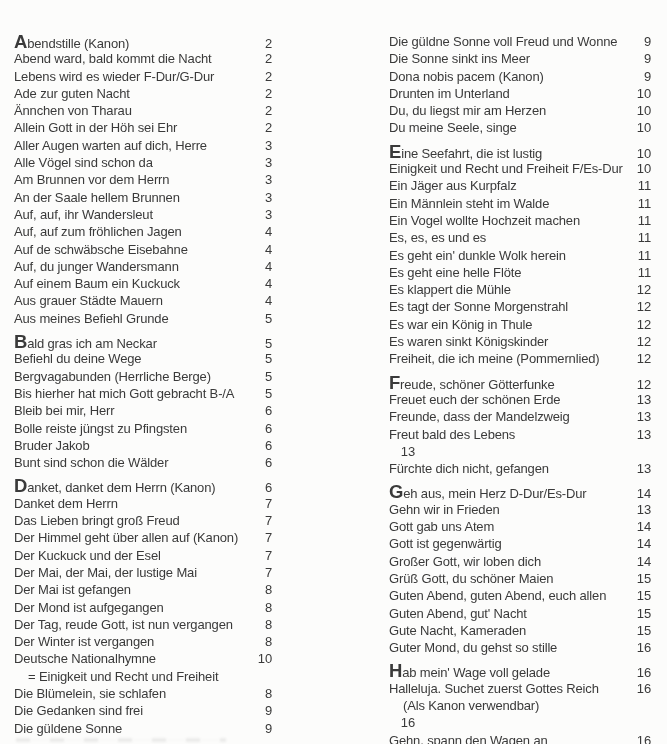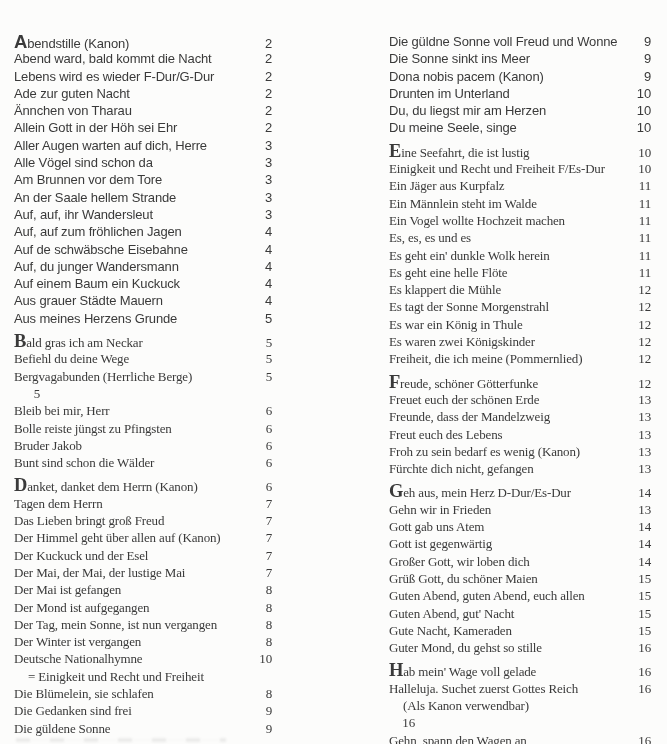--- a/index.html
+++ b/index.html
@@ -13,21 +13,21 @@
     box-sizing:border-box;
   }
   .columns {
     display:flex;
     padding-top:0;
     margin-top:33px;
   }
   .column { display:flex; flex-direction:column; }
   .column-left  { margin-left:14px;  width:258px; }
   .column-right { margin-left:117px; width:262px; }
-  .section + .section { margin-top:6px;font-family:Liberation Serif, serif; }
+  .section + .section { margin-top:6px; }
   .row {
     display:flex;
     justify-content:space-between;
     align-items:baseline;
     height:17.3px;
     line-height:17.3px;
     font-size:13px;
     letter-spacing:-0.15px;
     white-space:nowrap;
   }
@@ -82,25 +82,25 @@
           </div>
           <div class="row">
             <span class="title">Aller Augen warten auf dich, Herre</span>
             <span class="pagenum">3</span>
           </div>
           <div class="row">
             <span class="title">Alle Vögel sind schon da</span>
             <span class="pagenum">3</span>
           </div>
           <div class="row">
-            <span class="title">Am Brunnen vor dem Tore</span>
+            <span class="title">Am Brunnen vor dem Herrn</span>
             <span class="pagenum">3</span>
           </div>
           <div class="row">
-            <span class="title">An der Saale hellem Strande</span>
+            <span class="title">An der Saale hellem Brunnen</span>
             <span class="pagenum">3</span>
           </div>
           <div class="row">
             <span class="title">Auf, auf, ihr Wandersleut</span>
             <span class="pagenum">3</span>
           </div>
           <div class="row">
             <span class="title">Auf, auf zum fröhlichen Jagen</span>
             <span class="pagenum">4</span>
           </div>
@@ -114,38 +114,39 @@
           </div>
           <div class="row">
             <span class="title">Auf einem Baum ein Kuckuck</span>
             <span class="pagenum">4</span>
           </div>
           <div class="row">
             <span class="title">Aus grauer Städte Mauern</span>
             <span class="pagenum">4</span>
           </div>
           <div class="row">
-            <span class="title">Aus meines Herzens Grunde</span>
+            <span class="title">Aus meines Befiehl Grunde</span>
             <span class="pagenum">5</span>
           </div>
         </div>
         <div class="section">
           <div class="row">
             <span class="title"><span class="dropcap">B</span>ald gras ich am Neckar</span>
             <span class="pagenum">5</span>
           </div>
           <div class="row">
             <span class="title">Befiehl du deine Wege</span>
             <span class="pagenum">5</span>
           </div>
           <div class="row">
             <span class="title">Bergvagabunden (Herrliche Berge)</span>
             <span class="pagenum">5</span>
           </div>
           <div class="row">
+            <span class="title">Bis hierher hat mich Gott gebracht B-/A</span>
             <span class="pagenum">5</span>
           </div>
           <div class="row">
             <span class="title">Bleib bei mir, Herr</span>
             <span class="pagenum">6</span>
           </div>
           <div class="row">
             <span class="title">Bolle reiste jüngst zu Pfingsten</span>
             <span class="pagenum">6</span>
           </div>
@@ -157,21 +158,21 @@
             <span class="title">Bunt sind schon die Wälder</span>
             <span class="pagenum">6</span>
           </div>
         </div>
         <div class="section">
           <div class="row">
             <span class="title"><span class="dropcap">D</span>anket, danket dem Herrn (Kanon)</span>
             <span class="pagenum">6</span>
           </div>
           <div class="row">
-            <span class="title">Tagen dem Herrn</span>
+            <span class="title">Danket dem Herrn</span>
             <span class="pagenum">7</span>
           </div>
           <div class="row">
             <span class="title">Das Lieben bringt groß Freud</span>
             <span class="pagenum">7</span>
           </div>
           <div class="row">
             <span class="title">Der Himmel geht über allen auf (Kanon)</span>
             <span class="pagenum">7</span>
           </div>
@@ -185,21 +186,21 @@
           </div>
           <div class="row">
             <span class="title">Der Mai ist gefangen</span>
             <span class="pagenum">8</span>
           </div>
           <div class="row">
             <span class="title">Der Mond ist aufgegangen</span>
             <span class="pagenum">8</span>
           </div>
           <div class="row">
-            <span class="title">Der Tag, mein Sonne, ist nun vergangen</span>
+            <span class="title">Der Tag, reude Gott, ist nun vergangen</span>
             <span class="pagenum">8</span>
           </div>
           <div class="row">
             <span class="title">Der Winter ist vergangen</span>
             <span class="pagenum">8</span>
           </div>
           <div class="row">
             <span class="title">Deutsche Nationalhymne</span>
             <span class="pagenum">10</span>
           </div>
@@ -287,21 +288,21 @@
           </div>
           <div class="row">
             <span class="title">Es tagt der Sonne Morgenstrahl</span>
             <span class="pagenum">12</span>
           </div>
           <div class="row">
             <span class="title">Es war ein König in Thule</span>
             <span class="pagenum">12</span>
           </div>
           <div class="row">
-            <span class="title">Es waren zwei Königskinder</span>
+            <span class="title">Es waren sinkt Königskinder</span>
             <span class="pagenum">12</span>
           </div>
           <div class="row">
             <span class="title">Freiheit, die ich meine (Pommernlied)</span>
             <span class="pagenum">12</span>
           </div>
         </div>
         <div class="section">
           <div class="row">
             <span class="title"><span class="dropcap">F</span>reude, schöner Götterfunke</span>
@@ -309,25 +310,24 @@
           </div>
           <div class="row">
             <span class="title">Freuet euch der schönen Erde</span>
             <span class="pagenum">13</span>
           </div>
           <div class="row">
             <span class="title">Freunde, dass der Mandelzweig</span>
             <span class="pagenum">13</span>
           </div>
           <div class="row">
-            <span class="title">Freut euch des Lebens</span>
-            <span class="pagenum">13</span>
-          </div>
-          <div class="row">
-            <span class="title">Froh zu sein bedarf es wenig (Kanon)</span>
+            <span class="title">Freut bald des Lebens</span>
+            <span class="pagenum">13</span>
+          </div>
+          <div class="row">
             <span class="pagenum">13</span>
           </div>
           <div class="row">
             <span class="title">Fürchte dich nicht, gefangen</span>
             <span class="pagenum">13</span>
           </div>
         </div>
         <div class="section">
           <div class="row">
             <span class="title"><span class="dropcap">G</span>eh aus, mein Herz D-Dur/Es-Dur</span>

